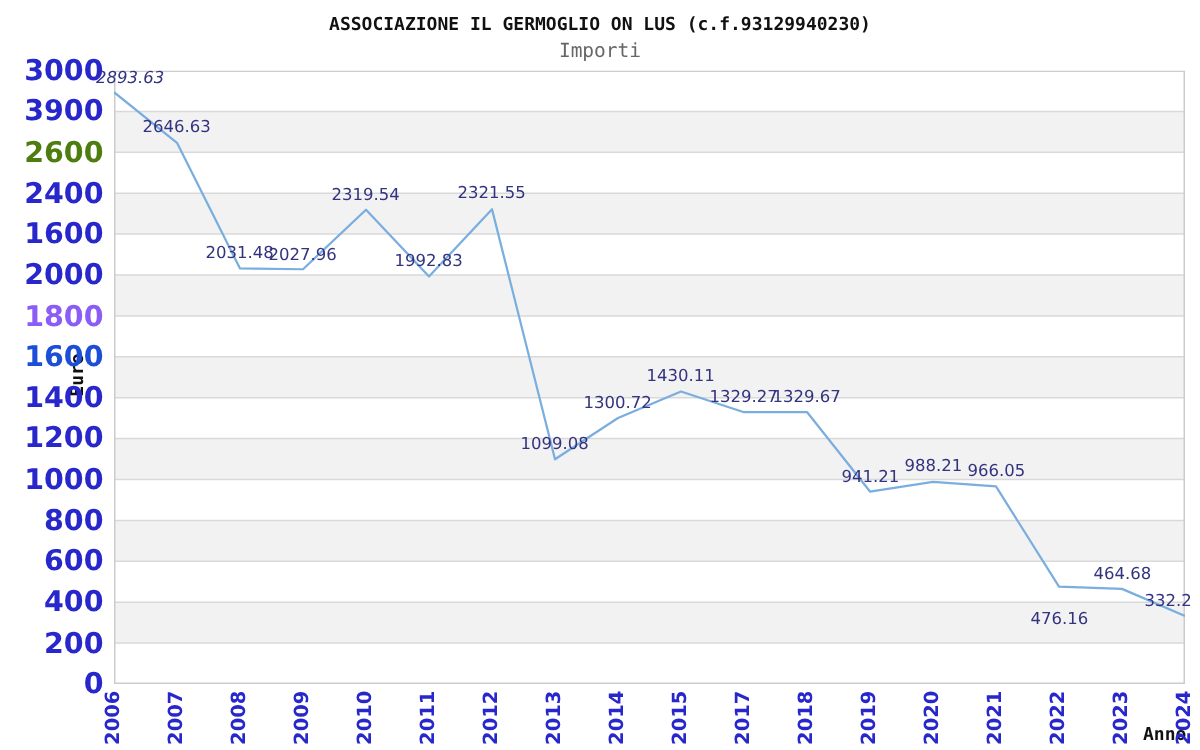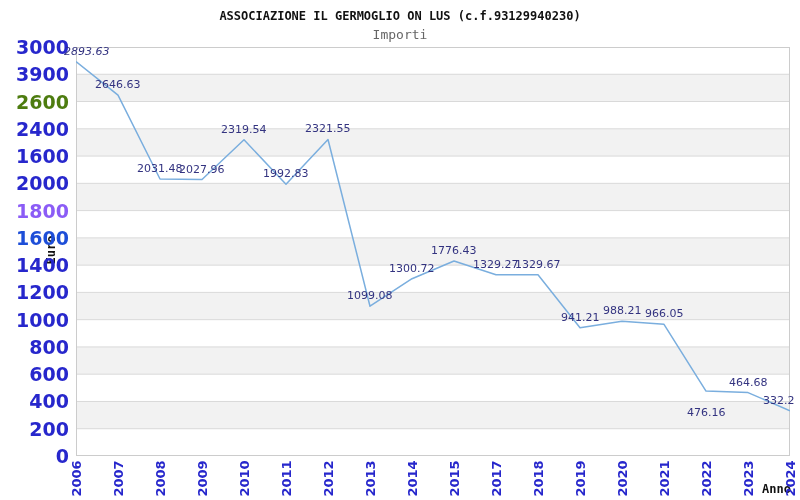--- a/index.html
+++ b/index.html
@@ -112,21 +112,21 @@
 <div class="xtick" style="left: 769px; top: 471px; color: rgb(39, 39, 204);">2024</div>
 <div class="dlabel" style="color: rgb(51, 51, 128); left: 64px; top: 45px; font-style: italic;">2893.63</div>
 <div class="dlabel" style="color: rgb(51, 51, 128); left: 95px; top: 78px;">2646.63</div>
 <div class="dlabel" style="color: rgb(51, 51, 128); left: 137px; top: 162px;">2031.48</div>
 <div class="dlabel" style="color: rgb(51, 51, 128); left: 179px; top: 163px;">2027.96</div>
 <div class="dlabel" style="color: rgb(51, 51, 128); left: 221px; top: 123px;">2319.54</div>
 <div class="dlabel" style="color: rgb(51, 51, 128); left: 263px; top: 167px;">1992.83</div>
 <div class="dlabel" style="color: rgb(51, 51, 128); left: 305px; top: 122px;">2321.55</div>
 <div class="dlabel" style="color: rgb(51, 51, 128); left: 347px; top: 289px;">1099.08</div>
 <div class="dlabel" style="color: rgb(51, 51, 128); left: 389px; top: 262px;">1300.72</div>
-<div class="dlabel" style="color: rgb(51, 51, 128); left: 431px; top: 244px;">1776.43</div>
+<div class="dlabel" style="color: rgb(51, 51, 128); left: 431px; top: 244px;">1430.11</div>
 <div class="dlabel" style="color: rgb(51, 51, 128); left: 473px; top: 258px;">1329.27</div>
 <div class="dlabel" style="color: rgb(51, 51, 128); left: 515px; top: 258px;">1329.67</div>
 <div class="dlabel" style="color: rgb(51, 51, 128); left: 561px; top: 311px;">941.21</div>
 <div class="dlabel" style="color: rgb(51, 51, 128); left: 603px; top: 304px;">988.21</div>
 <div class="dlabel" style="color: rgb(51, 51, 128); left: 645px; top: 307px;">966.05</div>
 <div class="dlabel" style="color: rgb(51, 51, 128); left: 687px; top: 374px; margin-top: 32px;">476.16</div>
 <div class="dlabel" style="color: rgb(51, 51, 128); left: 729px; top: 376px;">464.68</div>
 <div class="dlabel" style="color: rgb(51, 51, 128); left: 763px; top: 394px;">332.2</div>
 
 </body></html>

